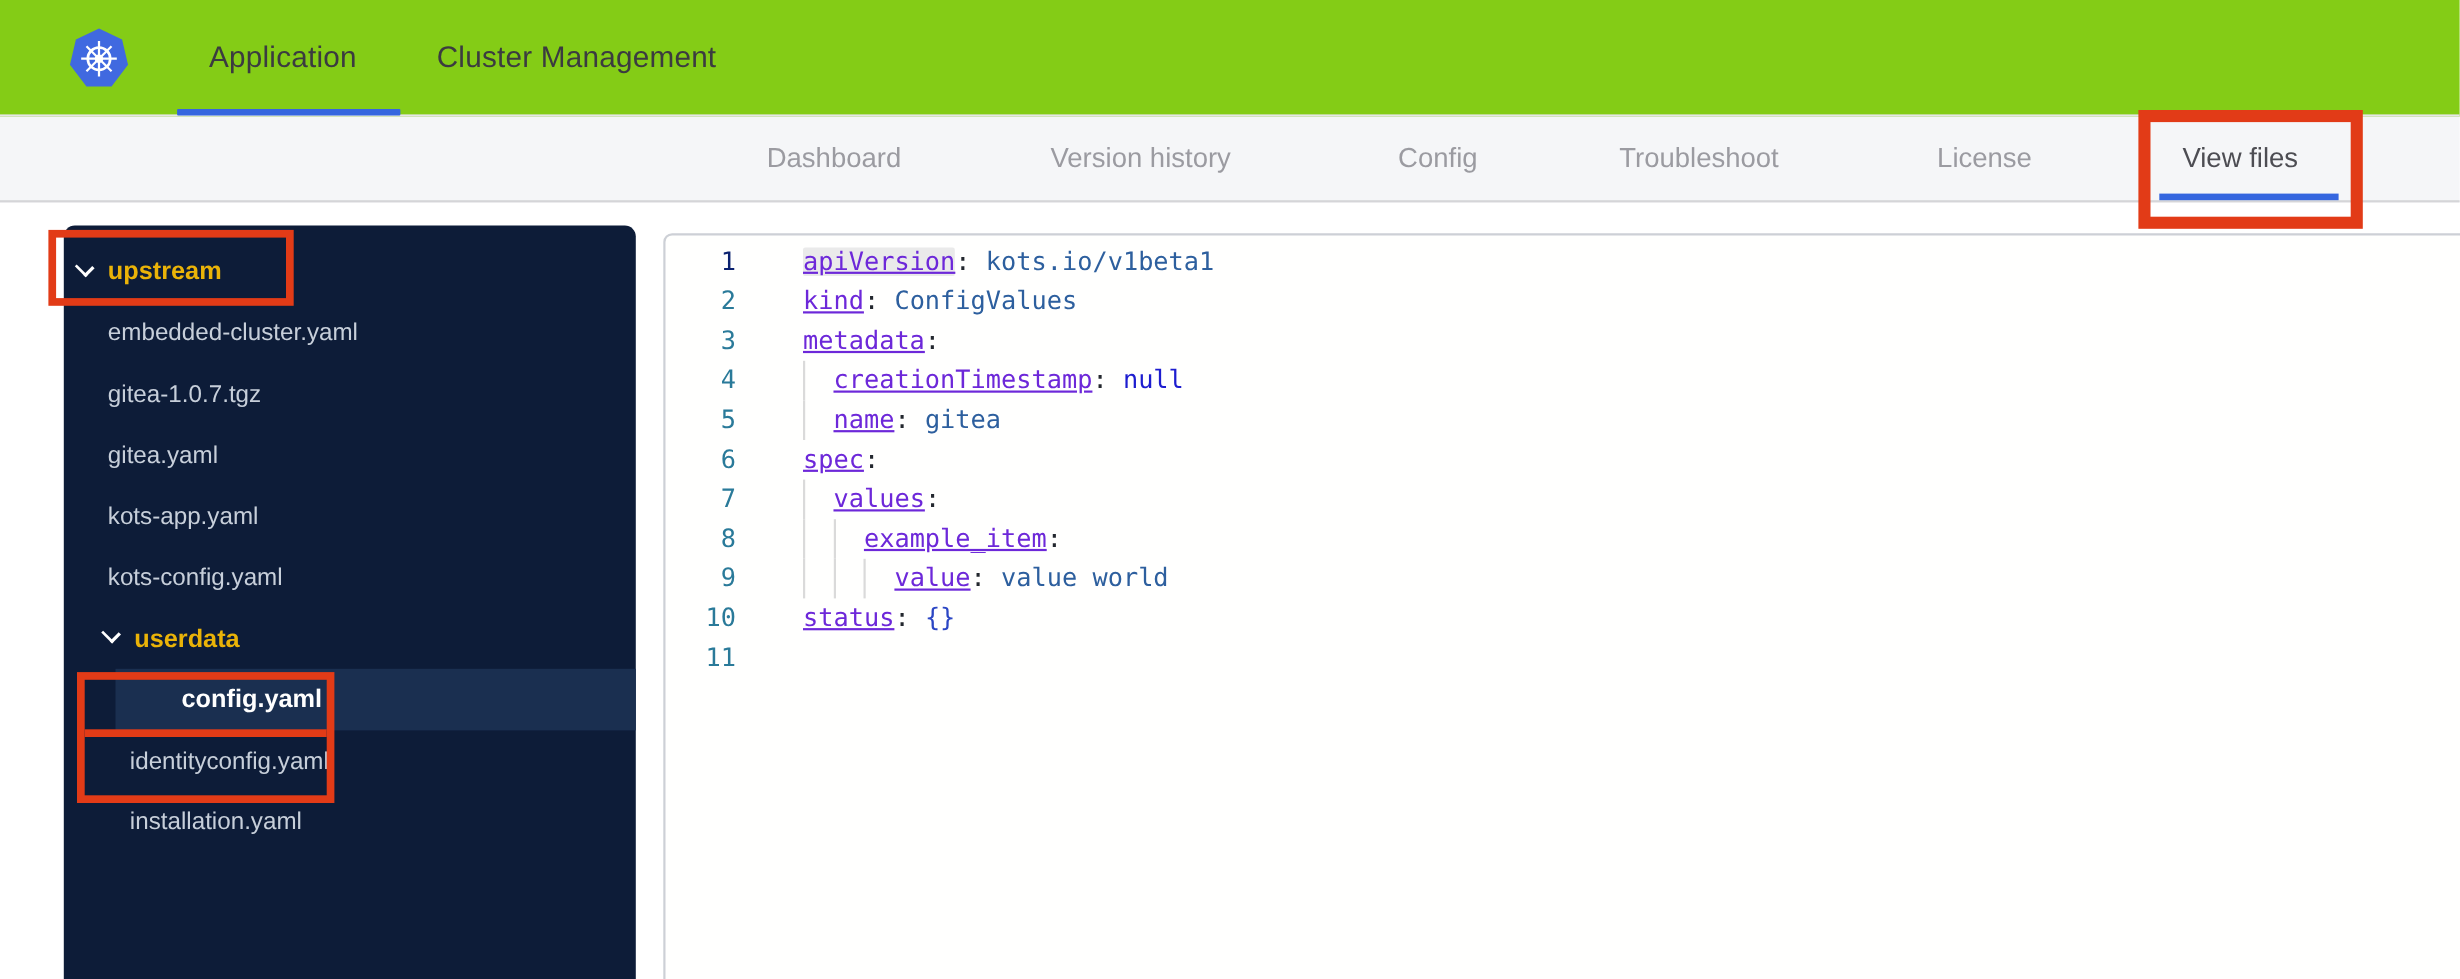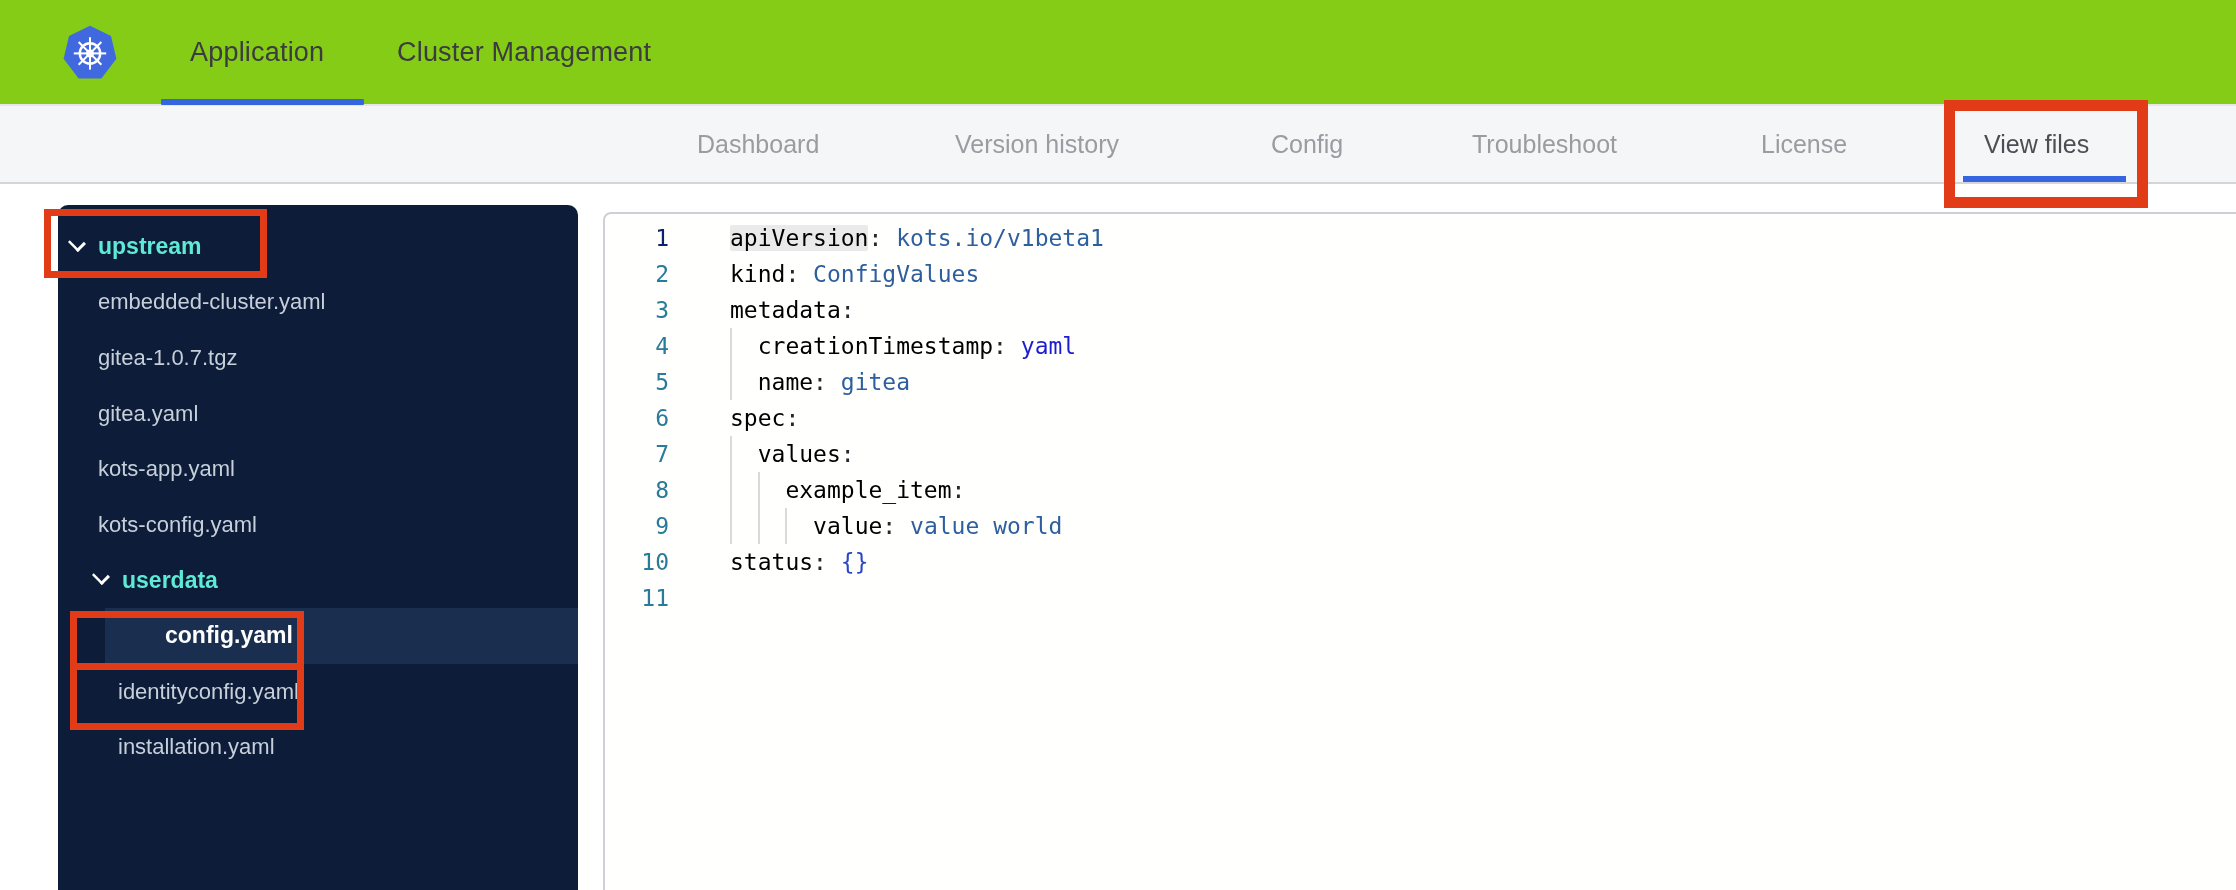--- a/index.html
+++ b/index.html
@@ -22,37 +22,37 @@
               font-size:25px; color:#9b9ba1; cursor:pointer; }
   .nav-item.active { color:#4d4d53; }
   #viewfiles-underline { position:absolute; left:1963px; top:176px; width:163px; height:6px;
                          background:#3566df; z-index:3; }
 
   
   #sidebar { position:absolute; left:58px; top:205px; width:520px; height:685px;
              background:#0d1c38; border-radius:10px 10px 0 0; padding-top:14px; z-index:1; }
   .tree-row { position:relative; height:55.6px; display:flex; align-items:center;
               font-size:22px; color:#c7cfda; cursor:pointer; white-space:nowrap; }
-  .tree-row.folder { color:#5eead4; font-weight:bold; font-size:23px;text-align:right; }
+  .tree-row.folder { color:#eab308; font-weight:bold; font-size:23px;text-align:right; }
   .tree-row.selected { background:#1a2f50; color:#ffffff; font-weight:bold; font-size:23px;margin-left:47px; }
   .chev { display:inline-block; width:14px; height:14px;
           border-right:3px solid #ffffff; border-bottom:3px solid #ffffff;
           transform:rotate(45deg) scale(1,0.82); margin-right:14px; margin-top:-8px; }
 
   
   #editor-panel { position:absolute; left:603px; top:212px; width:1645px; height:700px;
                   background:#fffffe; border:2px solid #cdd0d6; border-radius:8px;
                   padding-top:6px; z-index:1; }
   .cl { display:flex; height:36px; line-height:36px;
         font-family:"DejaVu Sans Mono", monospace; font-size:23px; white-space:pre; }
   .ln { width:64px; text-align:right; color:#2a7a99; flex:none; }
   .cl.active .ln { color:#0b216f; }
   .ct { position:relative; margin-left:61px; }
   .g  { position:absolute; top:0; bottom:0; width:2px; background:#dadada; }
-  .tk-key { color:#000000; }
+  .tk-key { color:#6d28d9;text-decoration:underline; }
   .tk-val { color:#2d5f9e; }
   .tk-kw  { color:#1d1dcf; }
   .tk-br  { color:#2b46c4; }
   .tk-p   { color:#23272e; }
   .hl { background:#eaeaea; border-radius:2px; }
 
   
   .ann { position:absolute; border:7px solid #e23b17; z-index:10; pointer-events:none; }
   #ann-upstream  { left:44px;  top:209px; width:223px; height:69px; }
   #ann-userdata-group { left:70px; top:611px; width:234px; height:119px; }
@@ -135,21 +135,21 @@
         <span>installation.yaml</span>
       </div>
     </div>
 </div>
 
 <div id="editor-panel">
   <div id="code-lines">
       <div class="cl active"><span class="ln">1</span><span class="ct"><span class="tk-key hl">apiVersion</span><span class="tk-p">: </span><span class="tk-val">kots.io/v1beta1</span></span></div>
       <div class="cl"><span class="ln">2</span><span class="ct"><span class="tk-key">kind</span><span class="tk-p">: </span><span class="tk-val">ConfigValues</span></span></div>
       <div class="cl"><span class="ln">3</span><span class="ct"><span class="tk-key">metadata</span><span class="tk-p">:</span></span></div>
-      <div class="cl"><span class="ln">4</span><span class="ct"><span class="g" style="left: 0ch;"></span><span class="tk-p">  </span><span class="tk-key">creationTimestamp</span><span class="tk-p">: </span><span class="tk-kw">yaml</span></span></div>
+      <div class="cl"><span class="ln">4</span><span class="ct"><span class="g" style="left: 0ch;"></span><span class="tk-p">  </span><span class="tk-key">creationTimestamp</span><span class="tk-p">: </span><span class="tk-kw">null</span></span></div>
       <div class="cl"><span class="ln">5</span><span class="ct"><span class="g" style="left: 0ch;"></span><span class="tk-p">  </span><span class="tk-key">name</span><span class="tk-p">: </span><span class="tk-val">gitea</span></span></div>
       <div class="cl"><span class="ln">6</span><span class="ct"><span class="tk-key">spec</span><span class="tk-p">:</span></span></div>
       <div class="cl"><span class="ln">7</span><span class="ct"><span class="g" style="left: 0ch;"></span><span class="tk-p">  </span><span class="tk-key">values</span><span class="tk-p">:</span></span></div>
       <div class="cl"><span class="ln">8</span><span class="ct"><span class="g" style="left: 0ch;"></span><span class="g" style="left: 2ch;"></span><span class="tk-p">    </span><span class="tk-key">example_item</span><span class="tk-p">:</span></span></div>
       <div class="cl"><span class="ln">9</span><span class="ct"><span class="g" style="left: 0ch;"></span><span class="g" style="left: 2ch;"></span><span class="g" style="left: 4ch;"></span><span class="tk-p">      </span><span class="tk-key">value</span><span class="tk-p">: </span><span class="tk-val">value world</span></span></div>
       <div class="cl"><span class="ln">10</span><span class="ct"><span class="tk-key">status</span><span class="tk-p">: </span><span class="tk-br">{}</span></span></div>
       <div class="cl"><span class="ln">11</span><span class="ct"></span></div>
     </div>
 </div>
 

